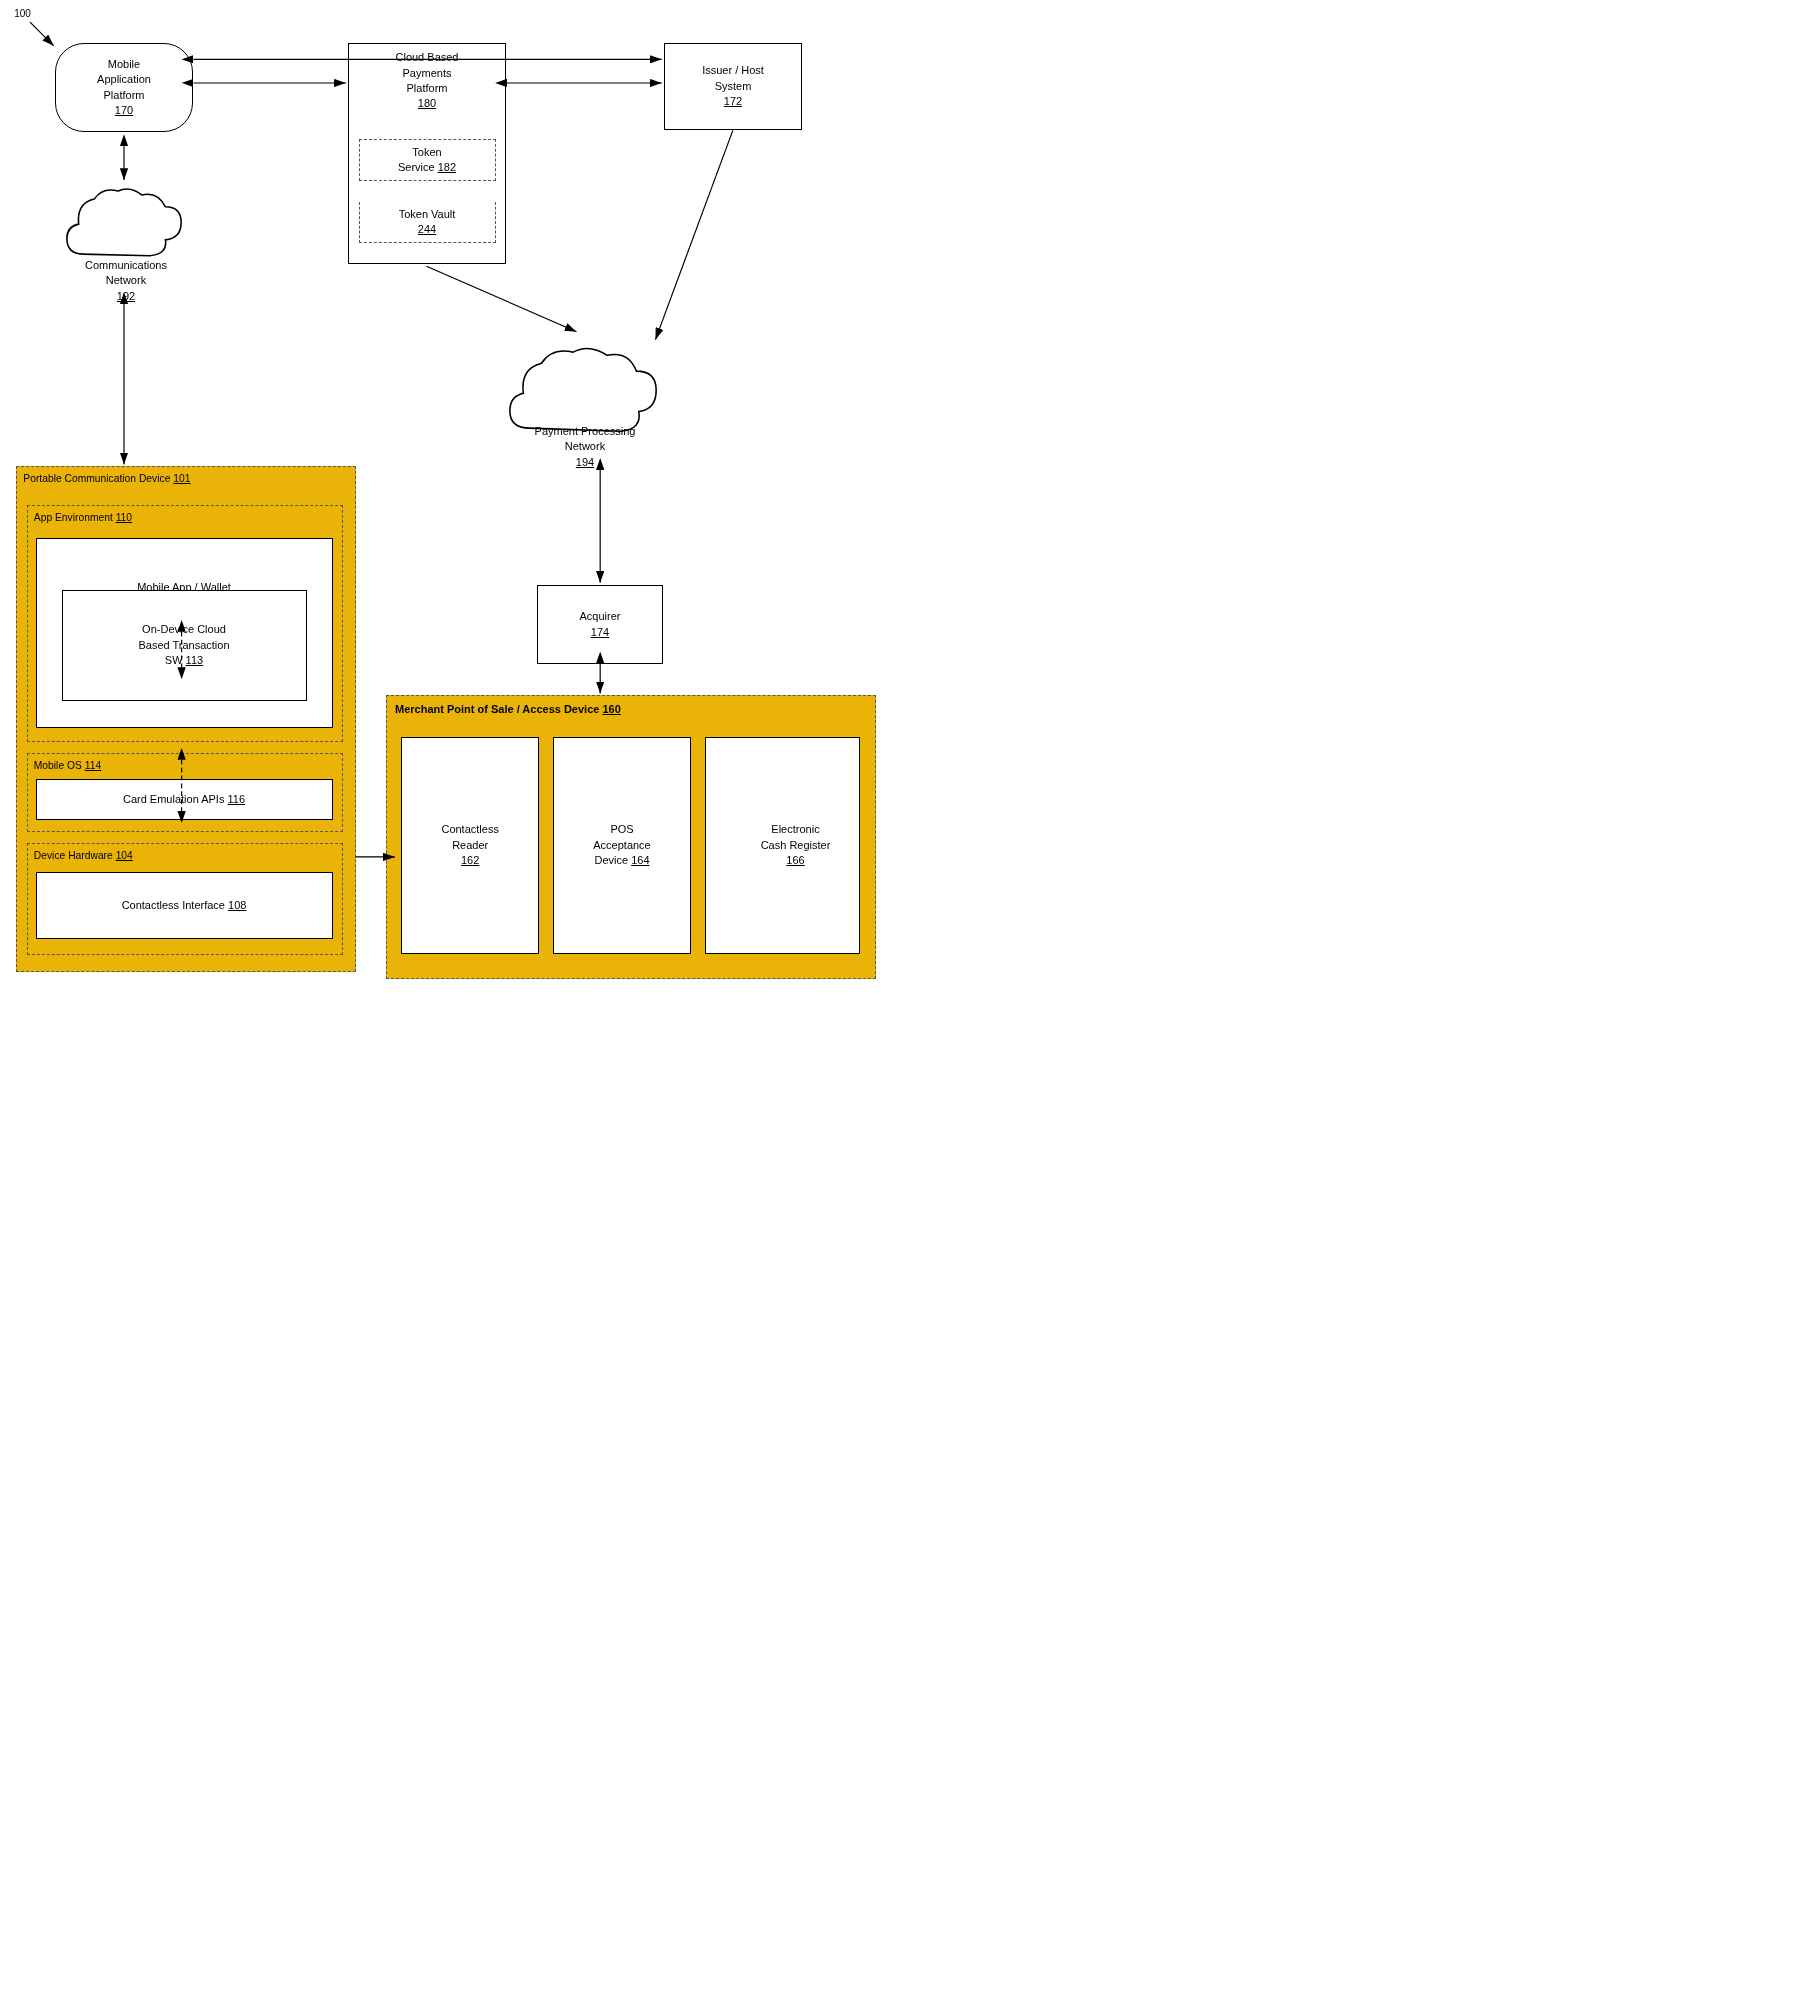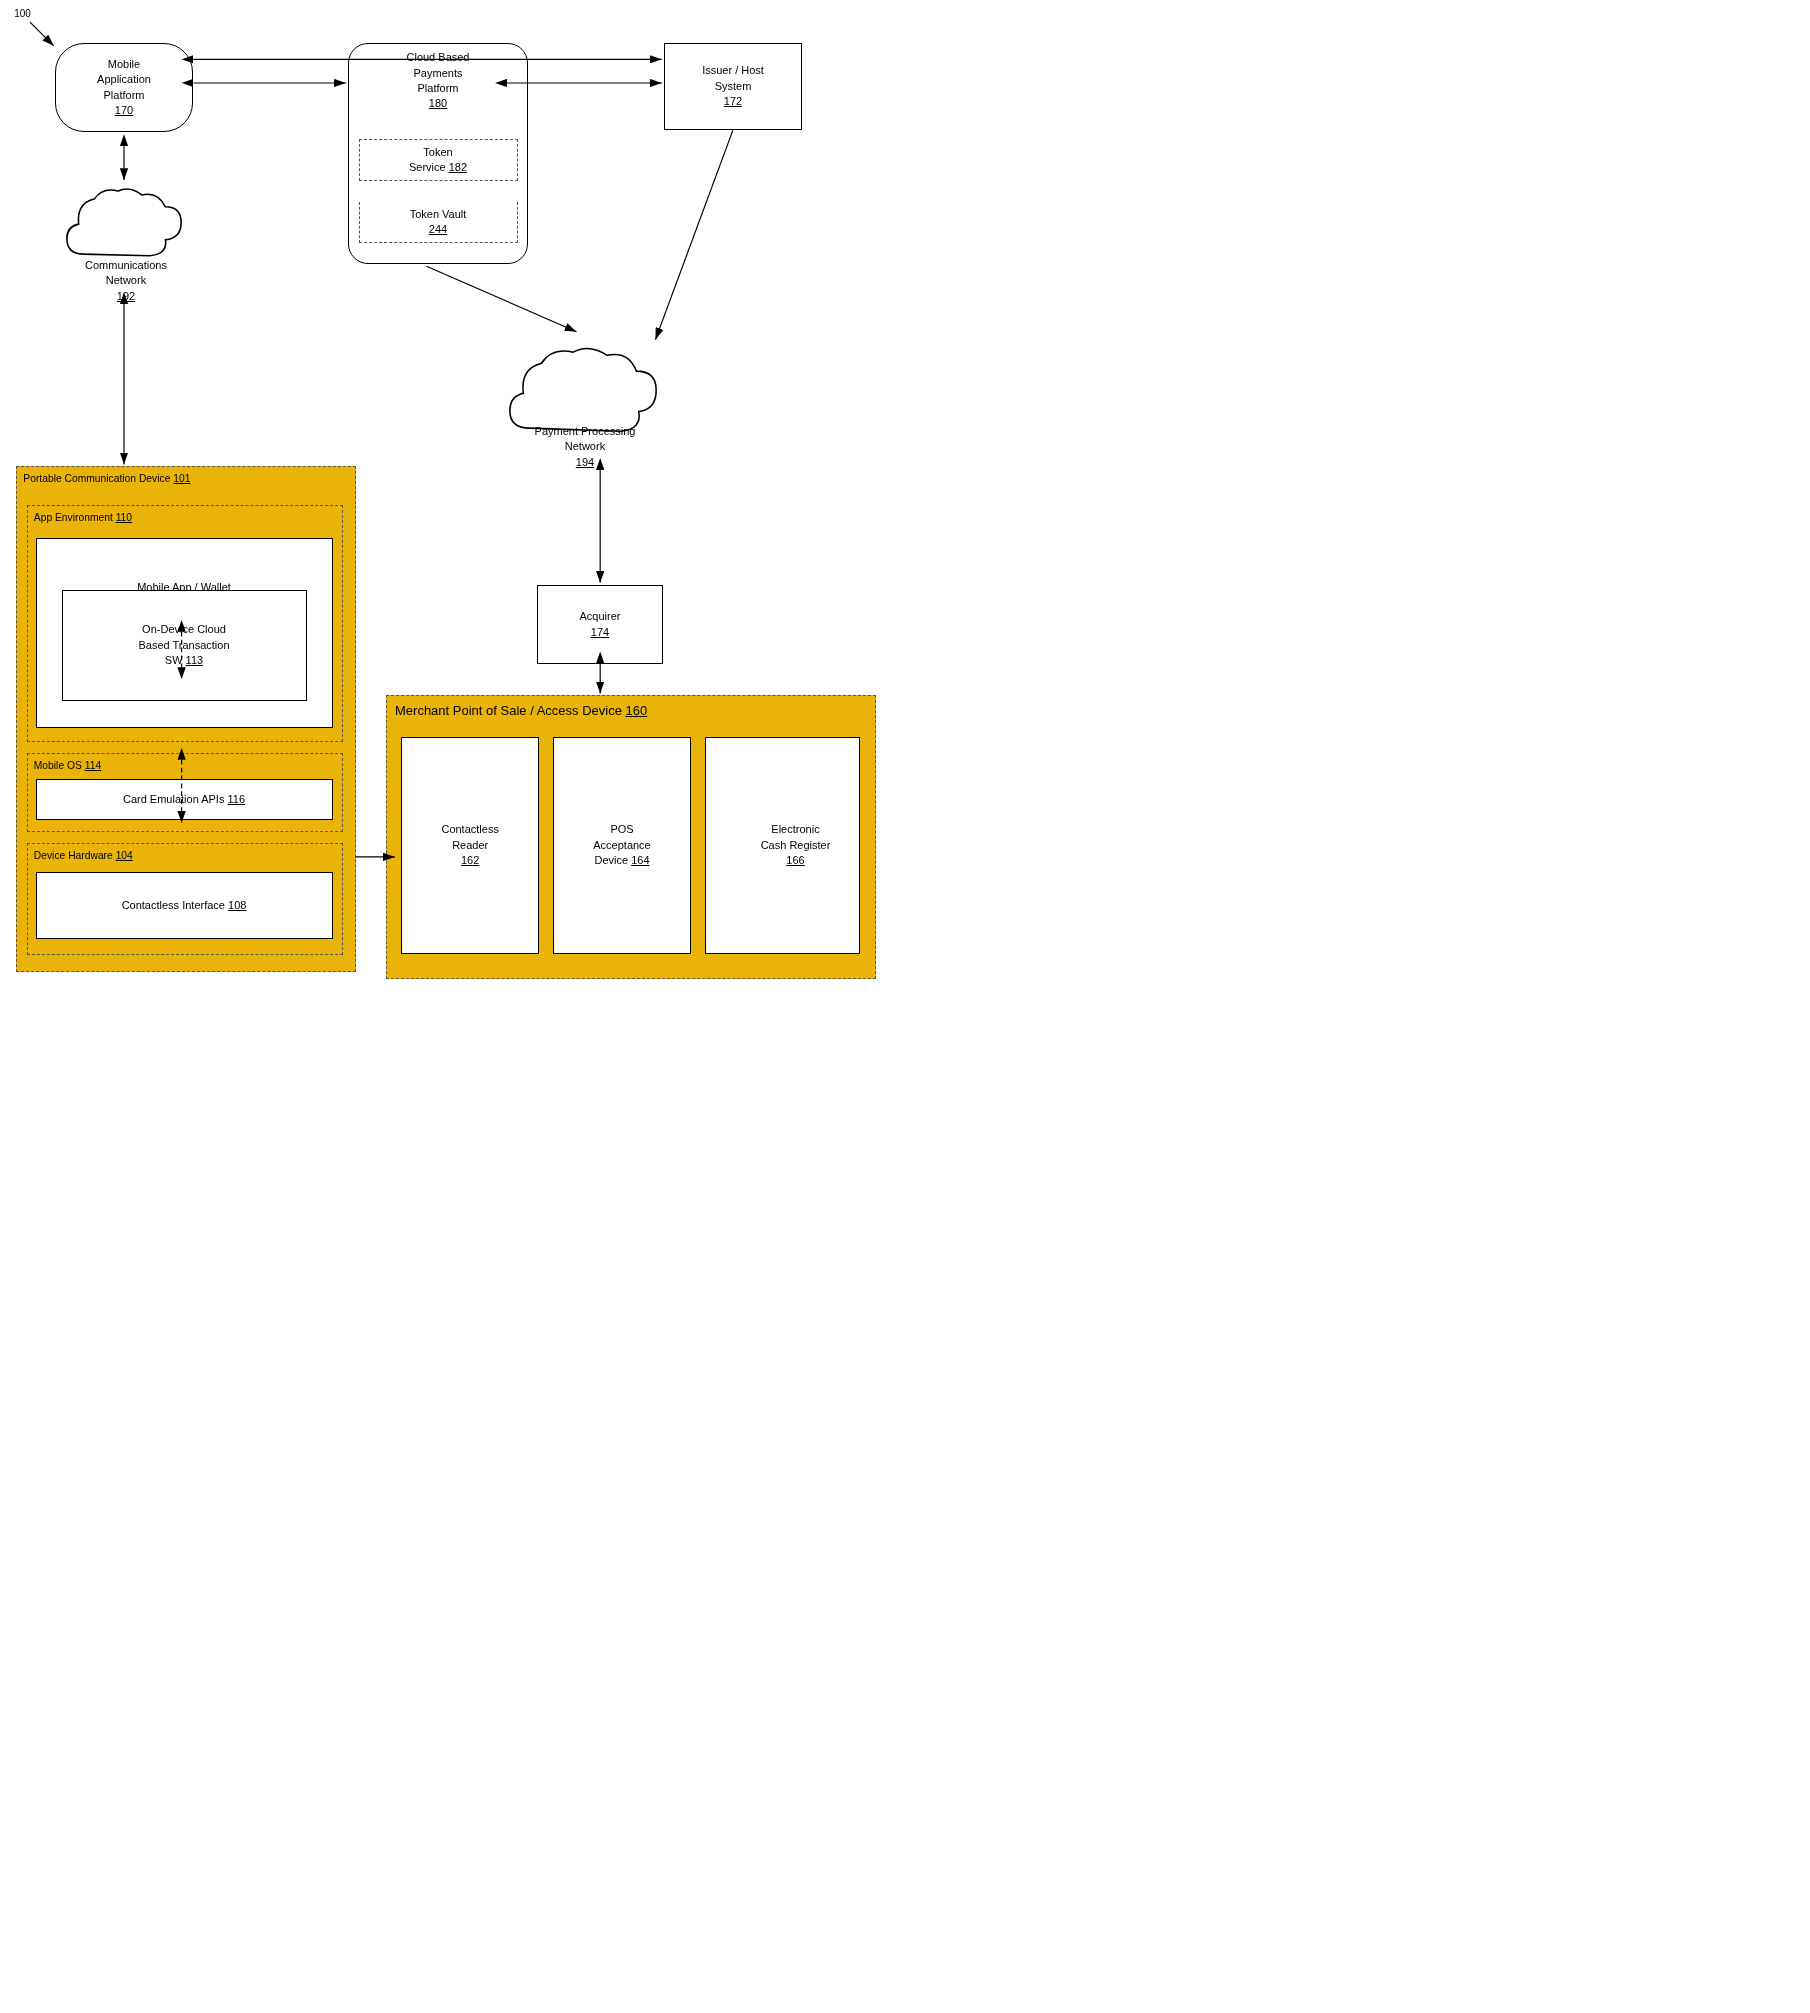--- a/index.html
+++ b/index.html
@@ -88,21 +88,21 @@
   <div class="top-label" style="top:8px; left:14.2px;">100</div>
 
   <div class="box" style="left:55px; top:43px; width:138px; height:89px;border-radius:29px;">
     <span>Mobile<br>Application<br>Platform<br><u>170</u></span>
   </div>
 
   <div class="box" style="left:664px; top:43px; width:138px; height:87px;text-align:center;">
     <span>Issuer / Host<br>System<br><u>172</u></span>
   </div>
 
-  <div class="box" style="left:348px; top:43px; width:180px; height:221px;border-radius:20px;">
+  <div class="box" style="left:348px; top:43px; width:158px; height:221px;">
     <div style="position:absolute; top:6.3px; left:0; right:0; text-align:center;">
       <span>Cloud Based<br>Payments<br>Platform<br><u>180</u></span>
     </div>
 
     <div style="position:absolute; left:9.5px; top:95px; right:9.5px; border:1.2px dashed #555; padding:4.7px 3.2px; text-align:center;">
       <span>Token<br>Service <u>182</u></span>
     </div>
 
     <div style="position:absolute; left:9.5px; top:158px; right:9.5px; border:1.2px dashed #555; border-top:none; padding:4.7px 3.2px; text-align:center;">
       <span>Token Vault<br><u>244</u></span>
@@ -168,21 +168,21 @@
       </div>
 
       <div class="box" style="left:8px; top:28px; width:297px; height:67px;">
         <span>Contactless Interface <u>108</u></span>
       </div>
     </div>
 
   </div>
 
   <div class="dashed-box" style="left:386px; top:695px; width:490px; height:284px;">
-    <div style="position:absolute; top:6.3px; left:8px; font-size:13px;">
+    <div style="position:absolute; top:6.3px; left:8px; font-size:11px;font-weight:bold;">
       Merchant Point of Sale / Access Device <u>160</u>
     </div>
 
     <div class="box" style="left:14.2px; top:41px; width:138px; height:217px;">
       <span>Contactless<br>Reader<br><u>162</u></span>
     </div>
 
     <div class="box" style="left:166px; top:41px; width:138px; height:217px;">
       <span>POS<br>Acceptance<br>Device <u>164</u></span>
     </div>

